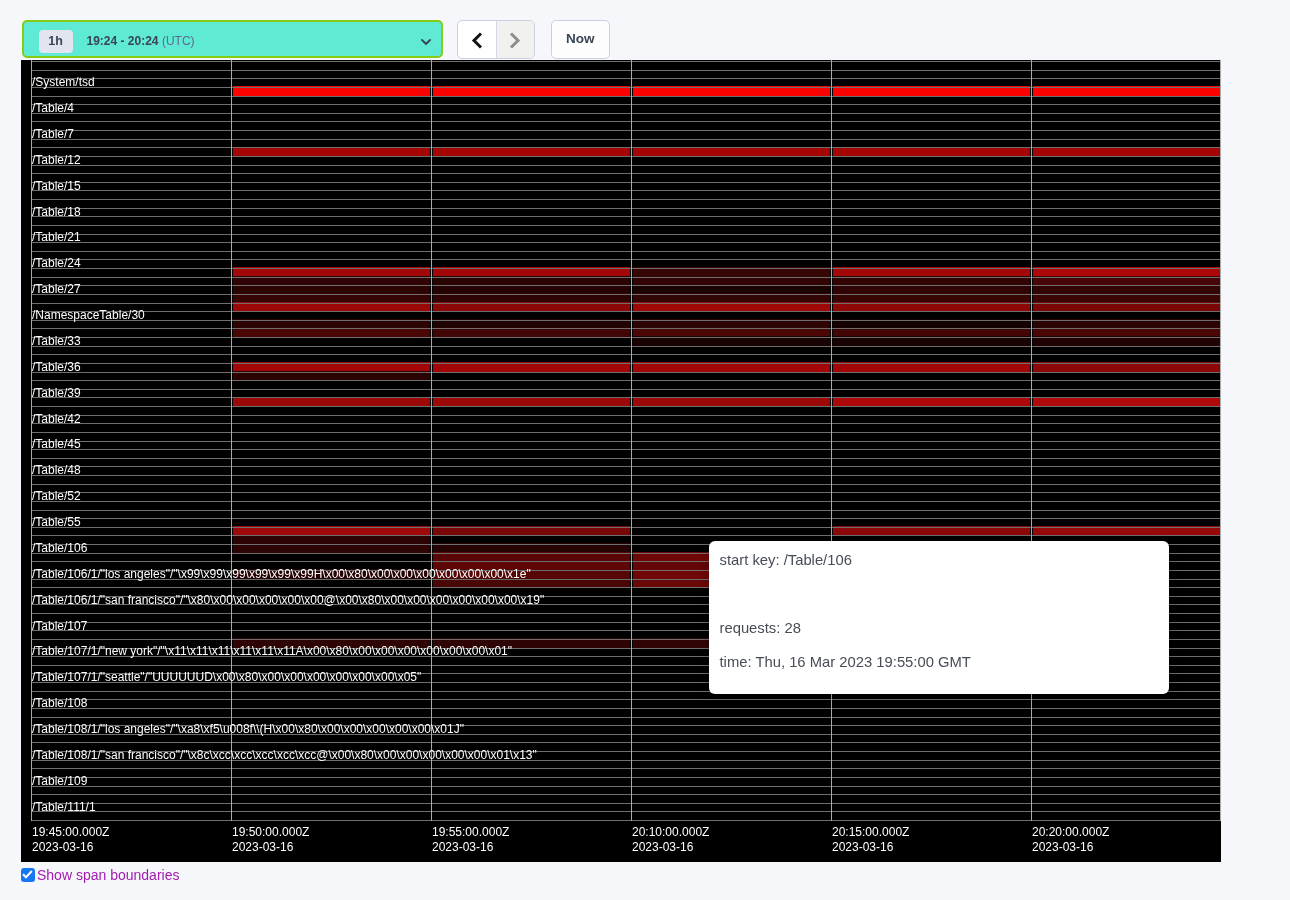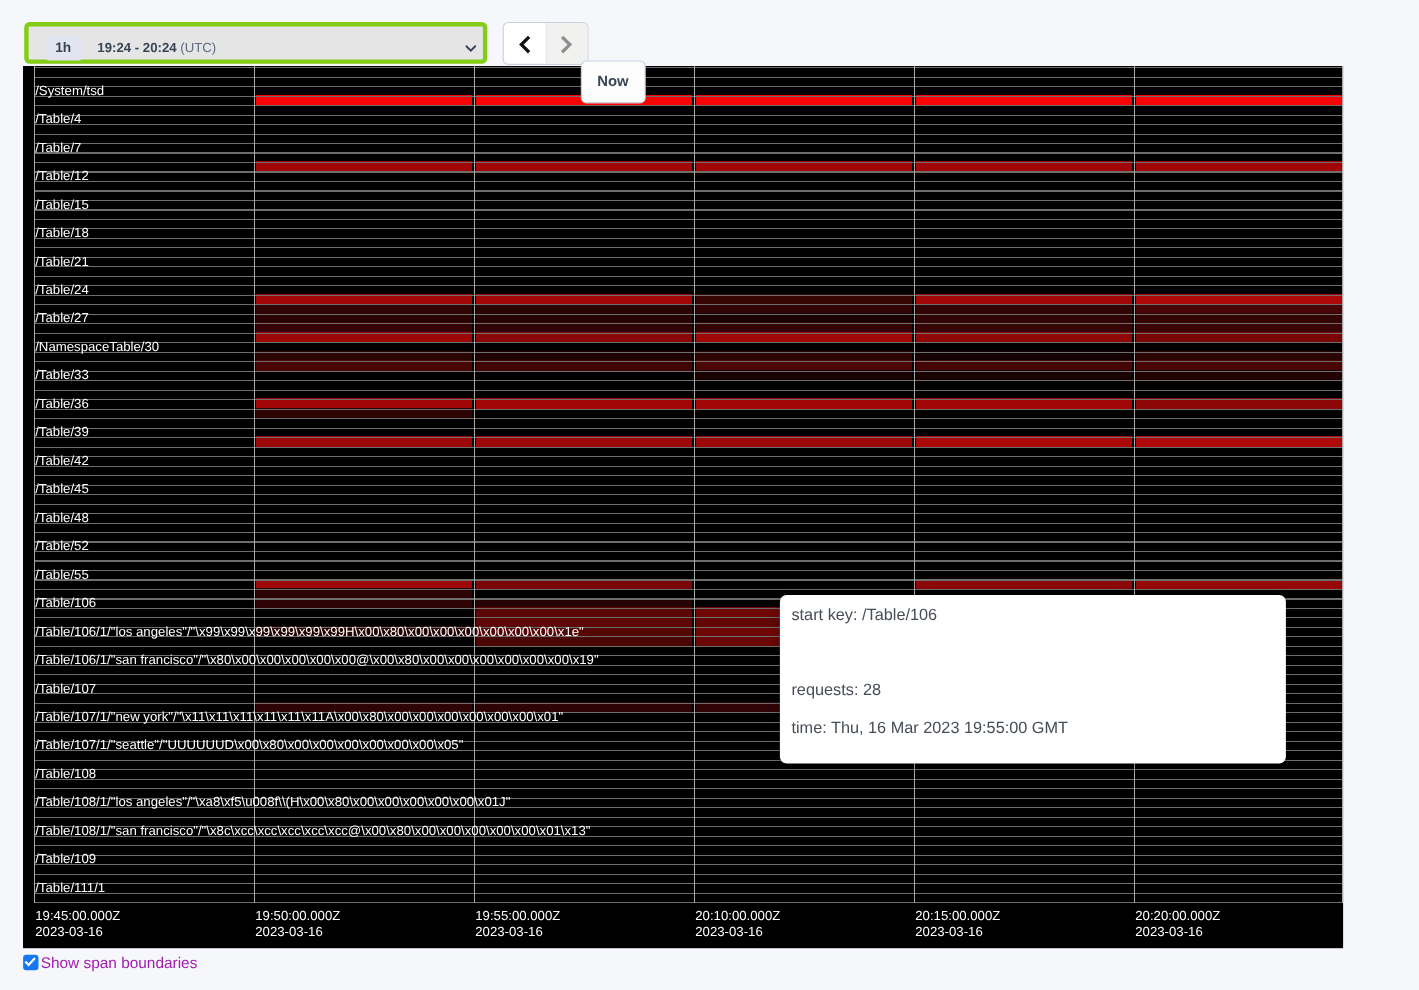--- a/index.html
+++ b/index.html
@@ -1,23 +1,23 @@
 <!DOCTYPE html>
 <html><head><meta charset="utf-8"><title>Key Visualizer</title>
 <style>
 * { margin:0; padding:0; box-sizing:border-box; }
 html,body { width:1290px; height:900px; background:#f5f7fa; font-family:"Liberation Sans",sans-serif; overflow:hidden; }
 .abs { position:absolute; }
-#selector { left:21.5px; top:20px; width:421px; height:38px; background:#e5e5e5; border:4px solid #84cc16; border-radius:5px; }
+#selector { left:21.5px; top:20px; width:421px; height:38px; background:#5eead4; border:2px solid #84cc16; border-radius:5px; }
 #badge1h { left:15px; top:8px; width:34px; height:23px; background:#e2e5f0; border-radius:4px; font-size:12.5px; font-weight:bold; color:#394455; text-align:center; line-height:23px; }
 #seltext { left:63px; top:0; height:38px; line-height:38px; font-size:12px; font-weight:bold; color:#394455; }
 #seltext .utc { font-weight:normal; color:#5f6c84; }
 #btngroup { left:456.5px; top:20px; width:78px; height:38.5px; border:1px solid #c9d1e1; border-radius:5px; background:#fff; }
 #btnright { left:38.5px; top:0; width:37.5px; height:36.5px; background:#f1f1ef; border-left:1px solid #d4d9e5; border-radius:0 4px 4px 0; }
-#nowbtn { left:528px; top:20px; width:58.5px; height:38.5px; background:#fdfdfe; border:1px solid #c9d1e1; border-radius:5px; font-size:13.5px; font-weight:bold; color:#394455; text-align:center; line-height:36px;margin-top:35px; }
+#nowbtn { left:551px; top:20px; width:58.5px; height:38.5px; background:#fdfdfe; border:1px solid #c9d1e1; border-radius:5px; font-size:13.5px; font-weight:bold; color:#394455; text-align:center; line-height:36px; }
 #canvas { left:21px; top:60px; width:1200px; height:801.5px; background:#000; }
 #tooltip { left:709px; top:540.5px; width:460px; height:153.5px; background:#fff; border-radius:6px; box-shadow:0 2px 10px rgba(0,0,0,0.25); font-size:14.8px; color:#474d57; }
 #tooltip div { position:absolute; left:10.5px; white-space:pre; }
 #cbrow { left:21px; top:868px; height:14px; }
 #cbox { left:0; top:0; width:13.5px; height:13.5px; background:#1677f2; border-radius:3px; }
 #cbox svg { position:absolute; left:1.2px; top:2.2px; }
 #cblabel { left:16px; top:-1px; font-size:14px; color:#a21caf; white-space:pre; }
 </style></head>
 <body>
 <div class="abs" id="canvas"><svg width="1200" height="801.5" viewBox="0 0 1200 801.5" shape-rendering="crispEdges">

